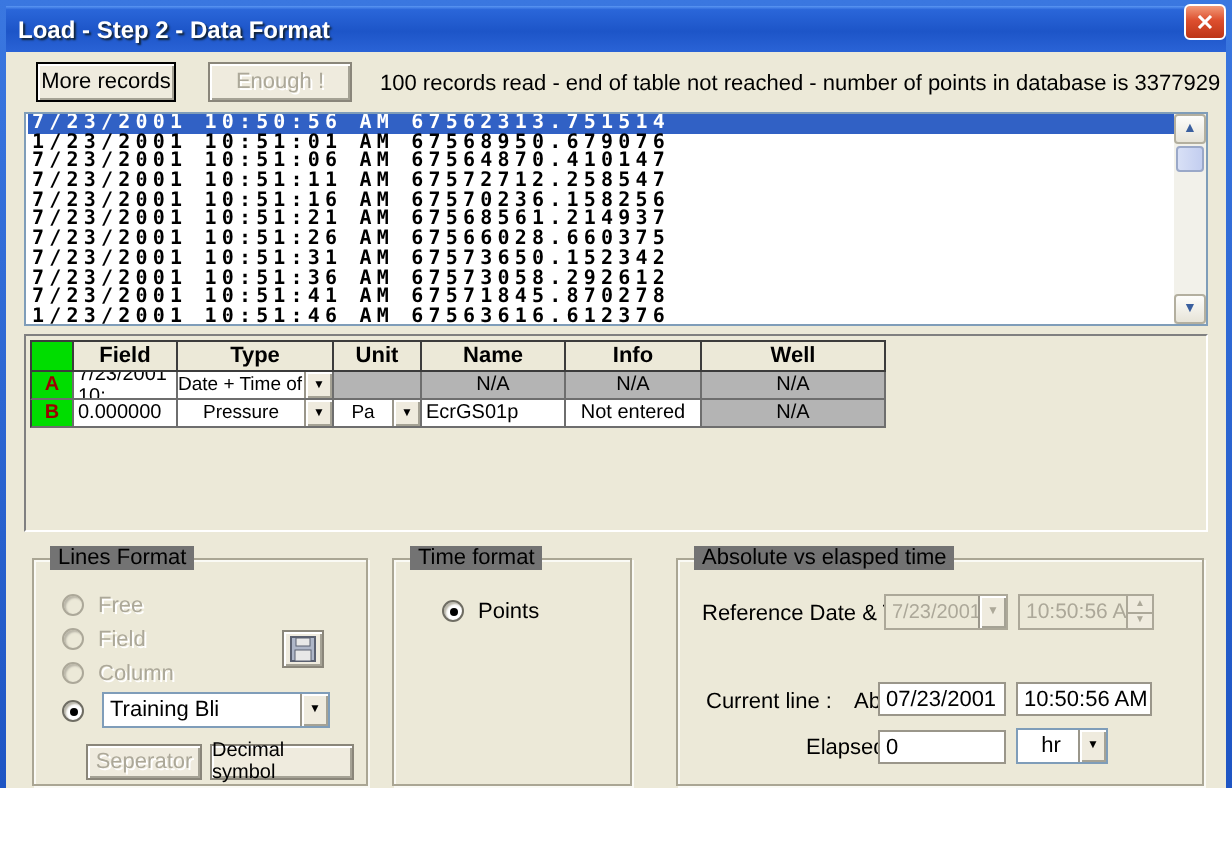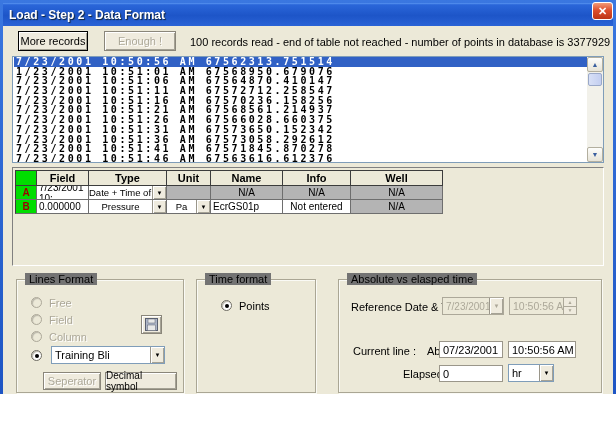--- a/index.html
+++ b/index.html
@@ -121,21 +121,21 @@
         <div class="record-row selected">7/23/2001 10:50:56 AM 67562313.751514</div>
         <div class="record-row">1/23/2001 10:51:01 AM 67568950.679076</div>
         <div class="record-row">7/23/2001 10:51:06 AM 67564870.410147</div>
         <div class="record-row">7/23/2001 10:51:11 AM 67572712.258547</div>
         <div class="record-row">7/23/2001 10:51:16 AM 67570236.158256</div>
         <div class="record-row">7/23/2001 10:51:21 AM 67568561.214937</div>
         <div class="record-row">7/23/2001 10:51:26 AM 67566028.660375</div>
         <div class="record-row">7/23/2001 10:51:31 AM 67573650.152342</div>
         <div class="record-row">7/23/2001 10:51:36 AM 67573058.292612</div>
         <div class="record-row">7/23/2001 10:51:41 AM 67571845.870278</div>
-        <div class="record-row">7/23/2001 10:51:46 AM 67563616.612376</div>
+        <div class="record-row">1/23/2001 10:51:46 AM 67563616.612376</div>
       </div>
       <div class="scrollbar">
         <div class="scroll-btn" style="top:0;">
           <span>▲</span>
         </div>
         <div class="scroll-thumb"></div>
         <div class="scroll-btn" style="top:90px;">
           <span>▼</span>
         </div>
       </div>
@@ -223,21 +223,21 @@
         <span>Decimal symbol</span>
       </div>
     </div>
 
     <div class="groupbox" style="left:193px; top:253px; width:120px; height:114px;">
       <span class="grouplabel">Time format</span>
       <div class="radio sel" style="left:24px; top:20px;"></div>
       <span class="radio-label" style="left:42px; top:20px;">Points</span>
     </div>
 
-    <div class="groupbox" style="left:335px; top:253px; width:264px; height:114px;">
+    <div class="groupbox" style="left:335px; top:253px; width:264px; height:114px;text-align:center;">
       <span class="grouplabel">Absolute vs elasped time</span>
 
       <span class="label" style="left:12px; top:21px;">Reference Date &amp; Time</span>
       <div class="combo disabled" style="left:103px; top:17px; width:62px; height:18px;">
         <span class="txt" style="font-size:10px;">7/23/2001</span>
         <span class="combo-arrow-btn" style="height:16px;">▼</span>
       </div>
       <div class="spinner" style="left:170px; top:17px; width:68px; height:18px;">
         <span class="txt">10:50:56 AM</span>
         <span class="spin-btns">

